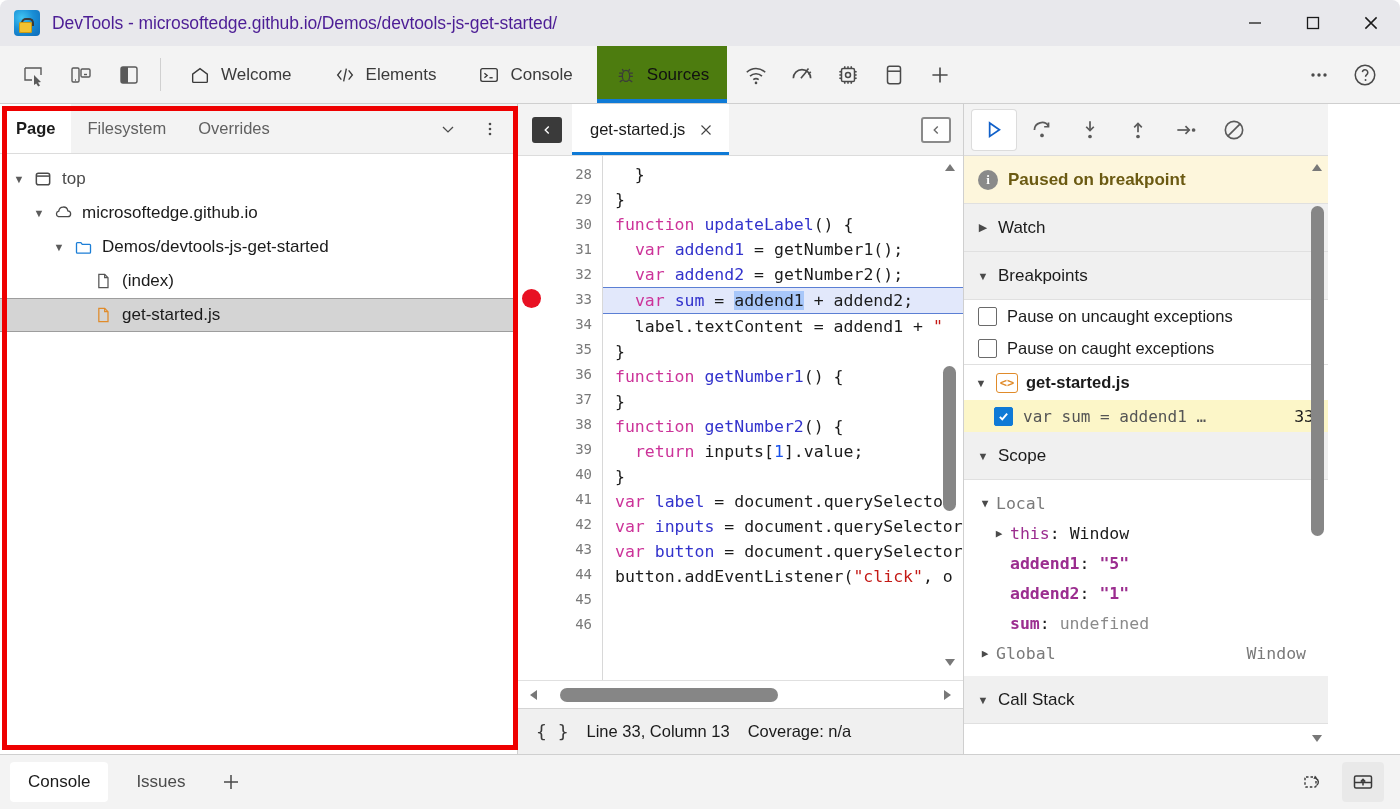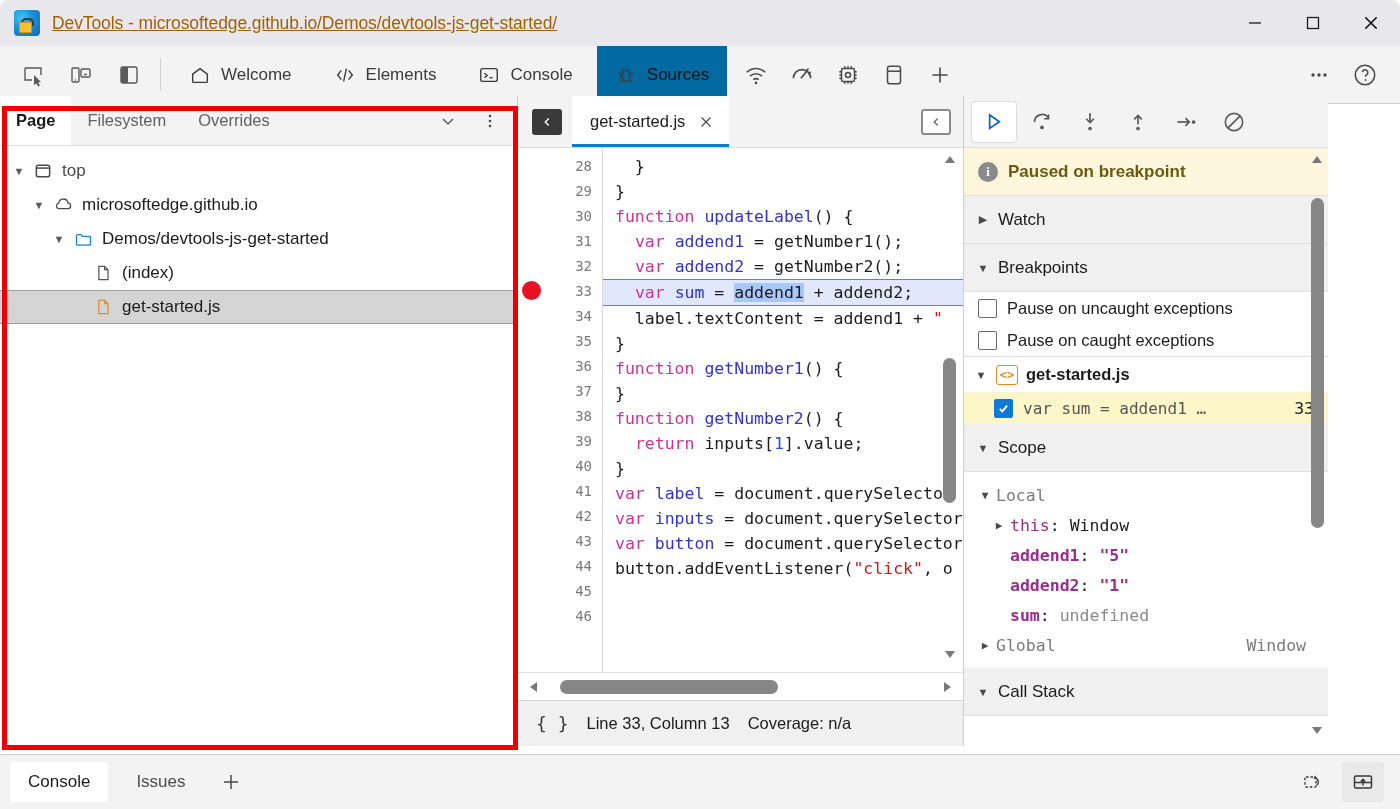--- a/index.html
+++ b/index.html
@@ -33,23 +33,22 @@
     width: 13px; height: 11px; border-radius: 2px;
     background: #f2c230;
     box-shadow: inset 0 0 0 1px #c99a14;
   }
   .app-logo::before {
     content: ""; position: absolute; left: 7px; bottom: 10px;
     width: 9px; height: 6px; border: 2px solid #3a3a3a; border-bottom: none;
     border-top-left-radius: 5px; border-top-right-radius: 5px;
   }
   .title-text {
-    font-size: 17.5px; color: #a16207; white-space: nowrap;
+    font-size: 17.5px; color: #4c1d95; white-space: nowrap;
     letter-spacing: -0.1px;
-    text-decoration: underline;
   }
   .win-controls { margin-left: auto; display: flex; height: 46px; }
   .win-btn {
     width: 58px; height: 46px; display: flex; align-items: center; justify-content: center;
     color: #1b1b1b;
   }
   .win-btn svg { display: block; }
 
   
   .toolbar {
@@ -62,36 +61,36 @@
     width: 42px; height: 42px; display: flex; align-items: center; justify-content: center;
     border-radius: 4px; color: #5a5a5a;
   }
   .tb-sep { width: 1px; background: #d0d0d0; margin: 12px 10px; }
   .tabs { display: flex; align-items: stretch; gap: 6px; }
   .tab {
     display: flex; align-items: center; gap: 10px;
     padding: 0 18px; position: relative;
     font-size: 17px; color: #3b3b3b; white-space: nowrap;
   }
-  .tab.active { background: #0369a1; color: #111; }
+  .tab.active { background: #4d7c0f; color: #111; }
   .tab.active::after {
     content: ""; position: absolute; left: 0; right: 0; bottom: 0; height: 4px;
     background: #0f7ad6;
   }
   .tab .ticon { color: #3b3b3b; display: flex; }
   .tb-right { margin-left: auto; display: flex; align-items: center; }
   .tb-right .tb-sep { margin: 12px 6px; }
   .icon-only {
     width: 46px; height: 42px; display: flex; align-items: center; justify-content: center;
     color: #4a4a4a;
   }
 
   
   .body-area {
-    position: absolute; left: 0; top: 96px; width: 1328px; height: 650px;
+    position: absolute; left: 0; top: 104px; width: 1328px; height: 650px;
     display: flex; background: #a21caf;
   }
 
   
   .navigator {
     width: 518px; flex: none; background: #ffffff;
     display: flex; flex-direction: column;
     border-right: 1px solid #cfcfcf;
   }
   .nav-tabs {

